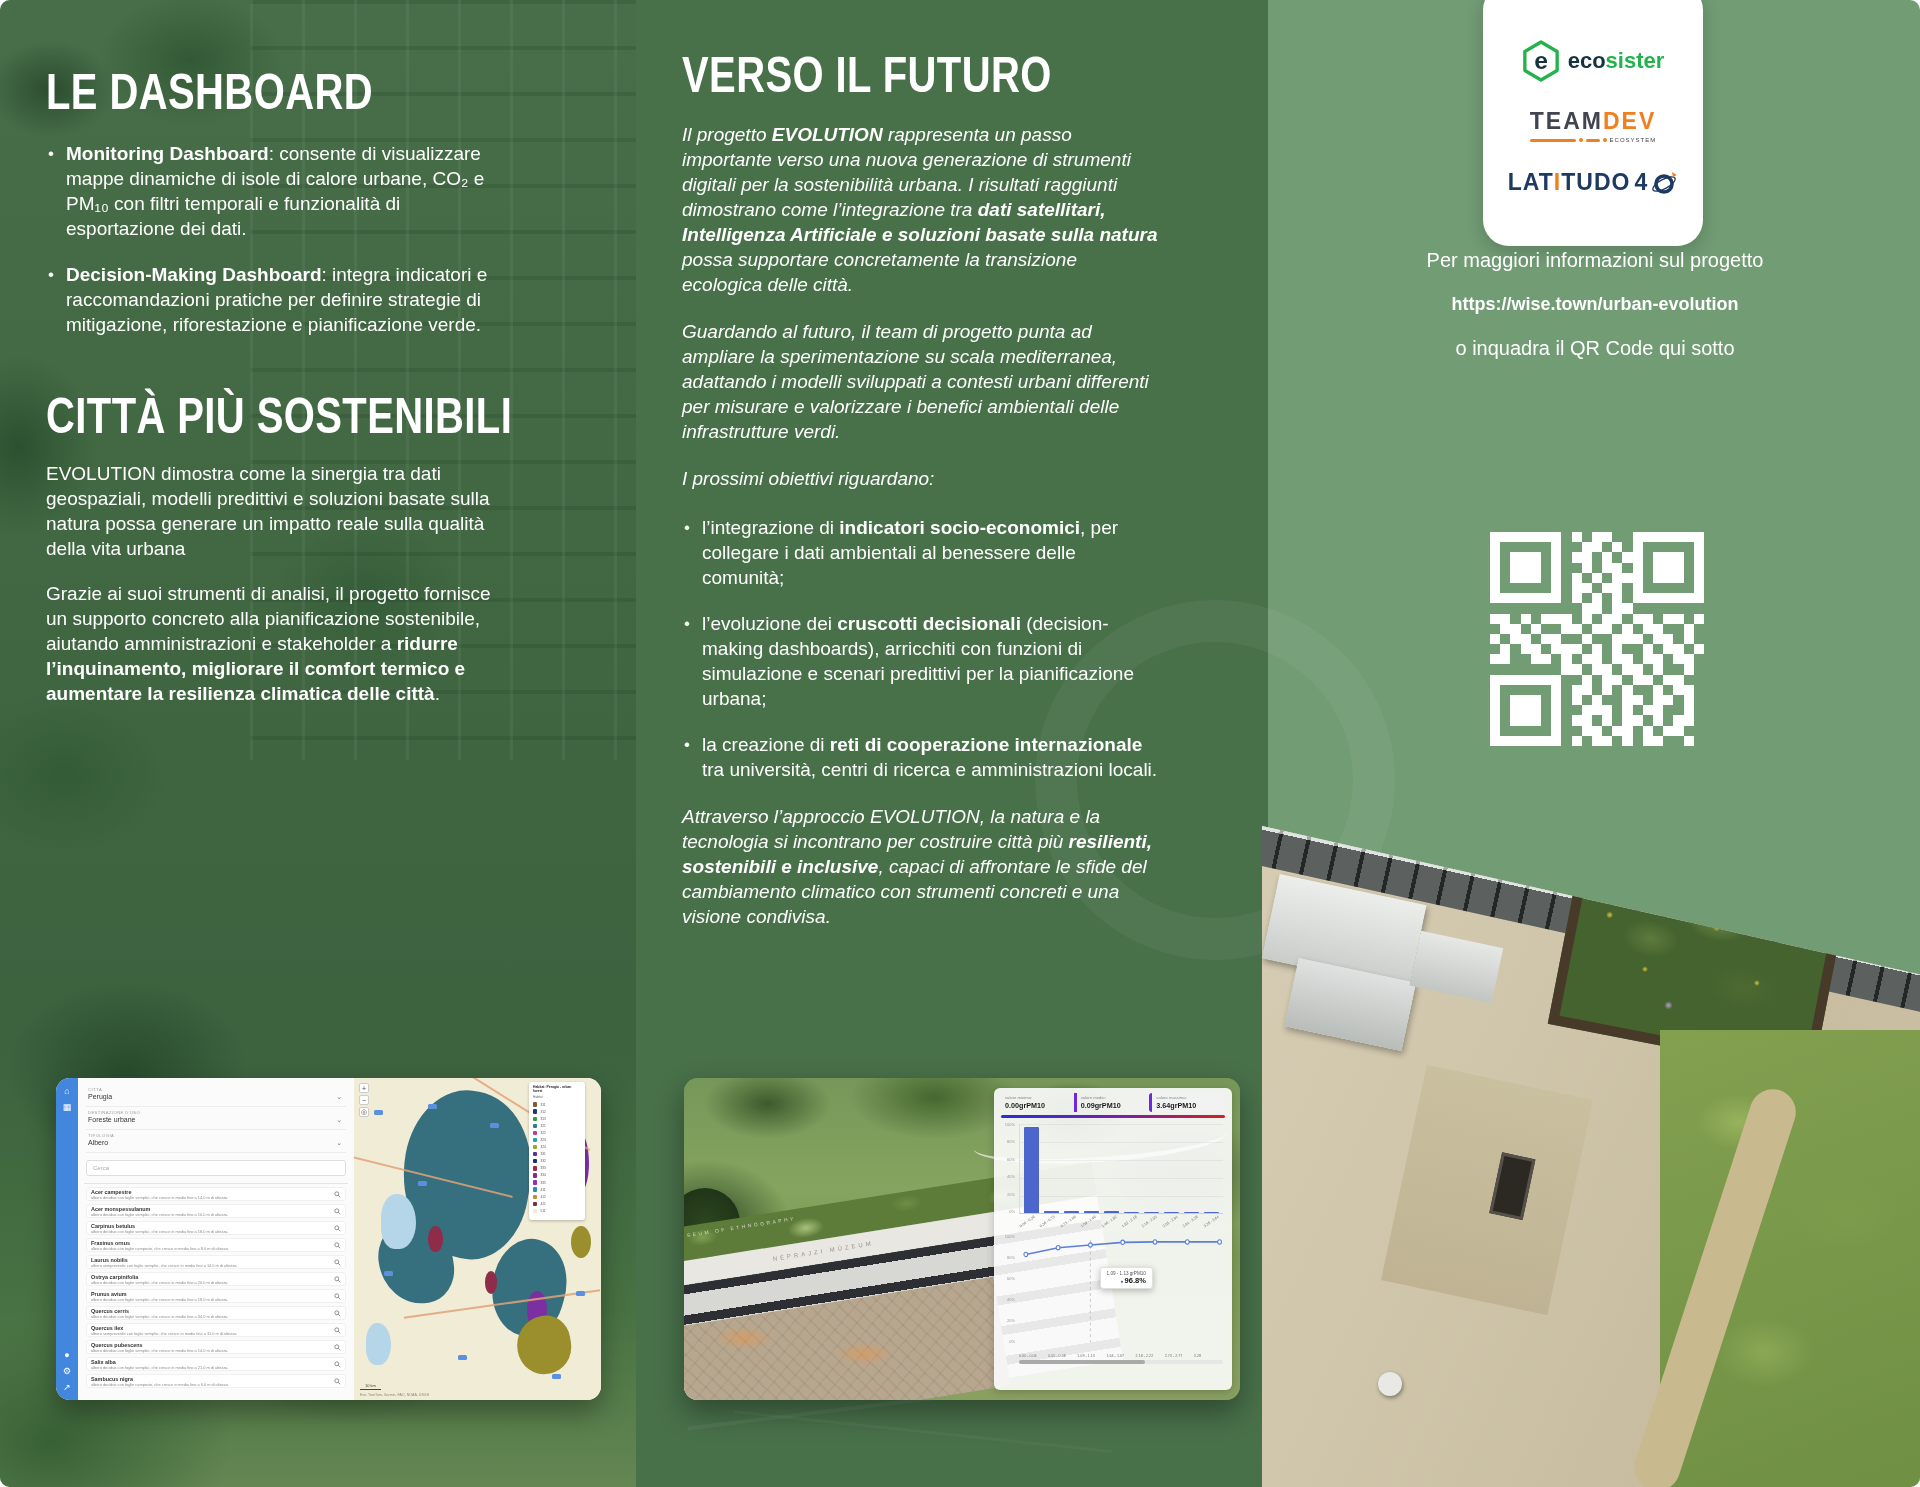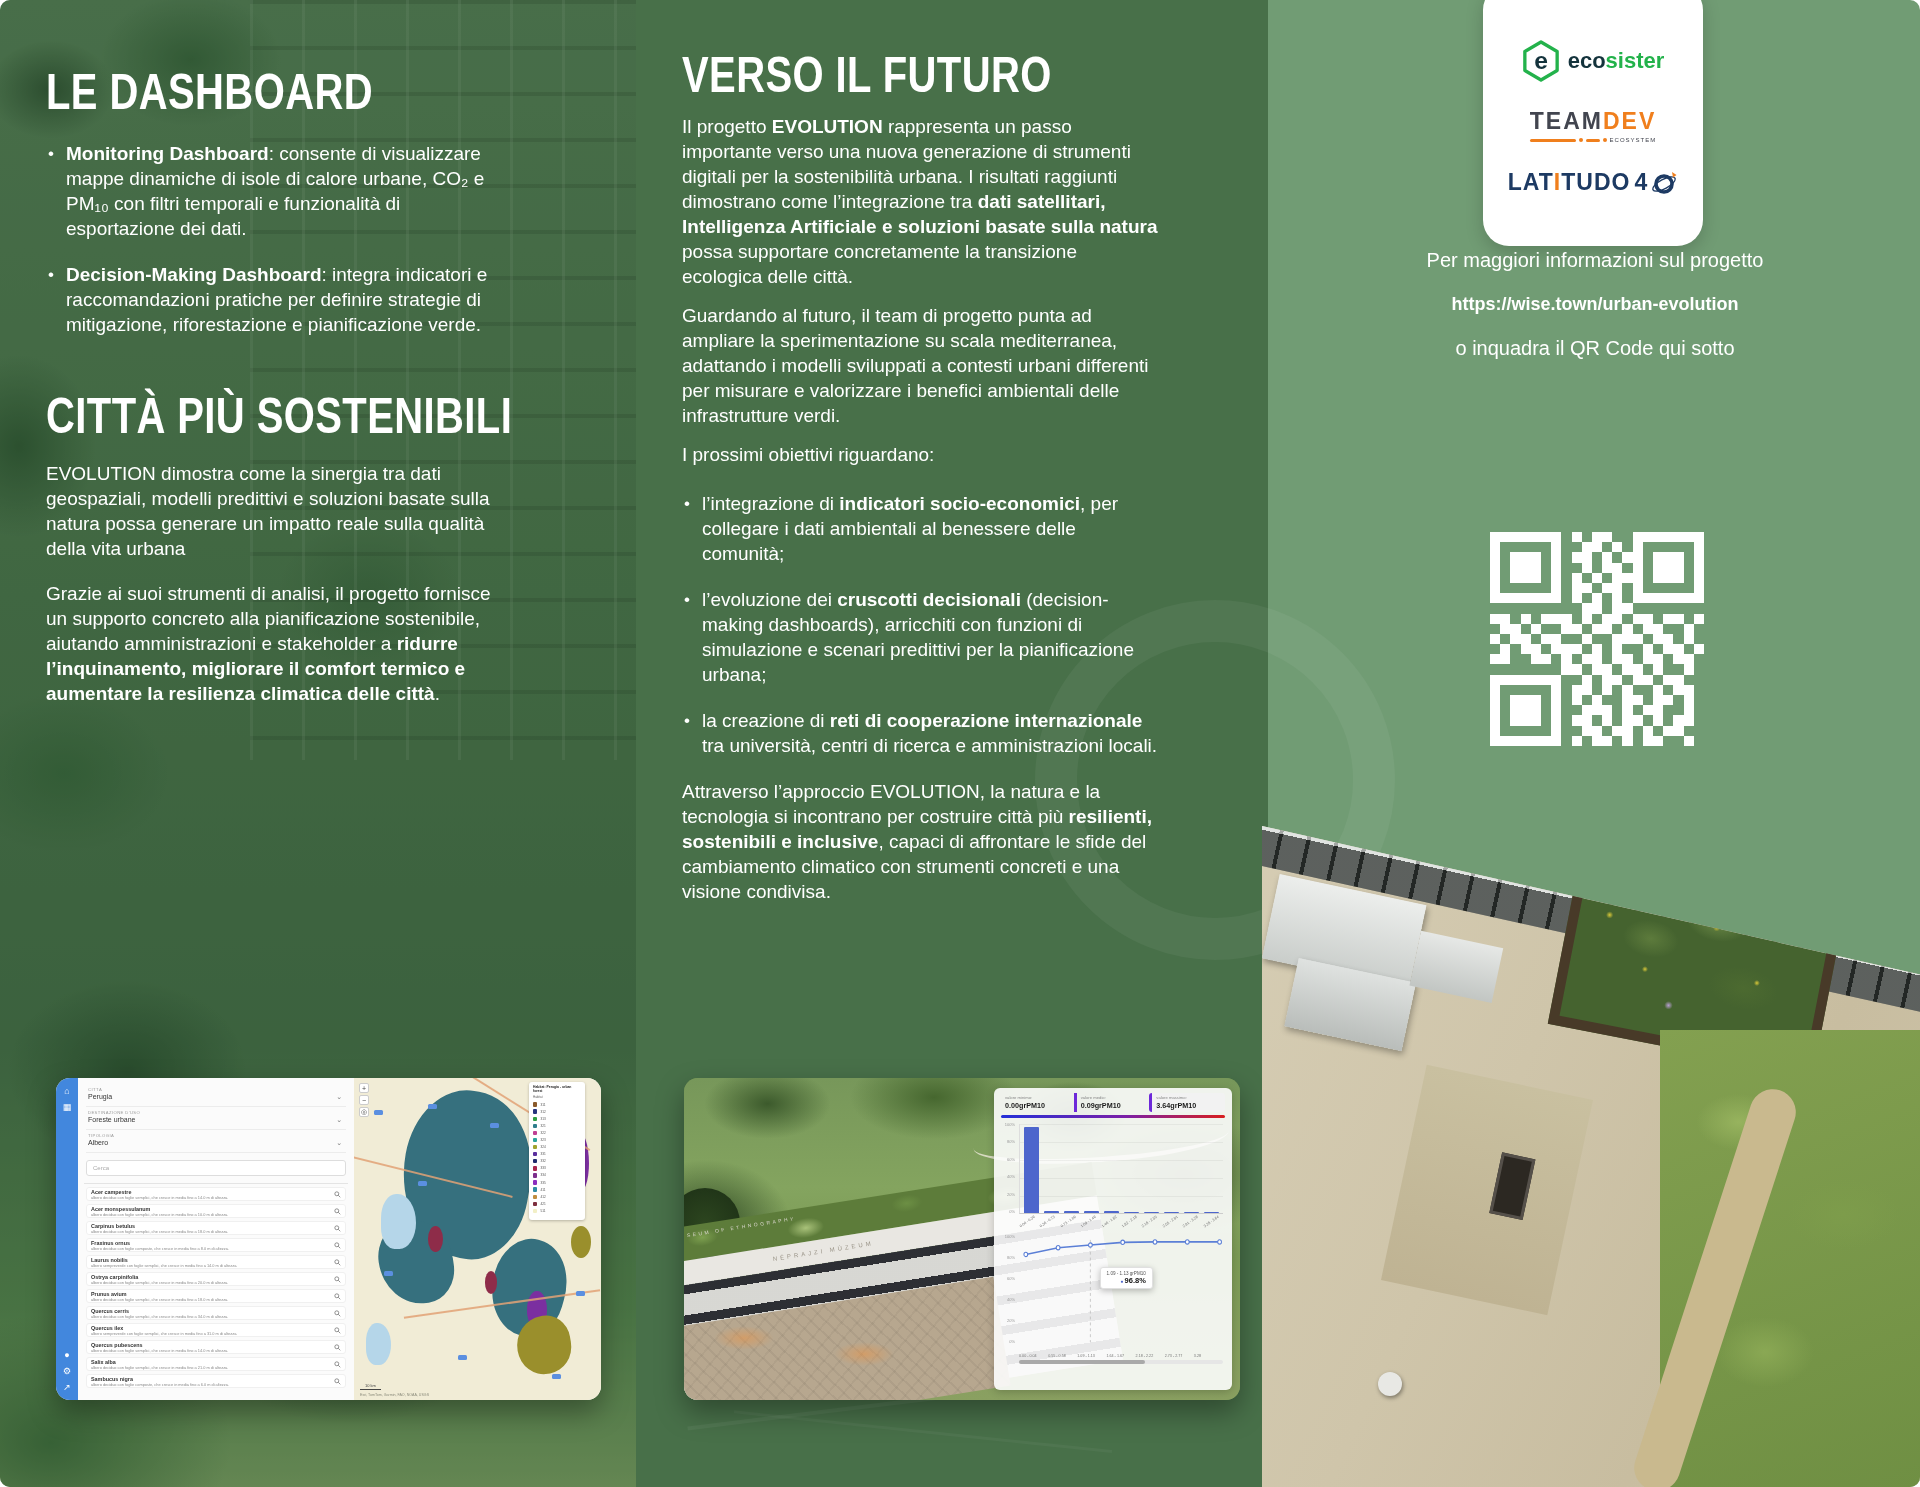--- a/index.html
+++ b/index.html
@@ -34,21 +34,21 @@
            border-top:3px solid rgba(255,255,255,.04);transform:rotate(6deg);}
 
   
   .h-big{font-weight:800;font-size:50px;line-height:1.0;letter-spacing:.5px;color:#fff;
          transform:scaleX(.8);transform-origin:left center;white-space:nowrap;margin:0;}
   .body-txt{font-size:19px;line-height:25px;color:#fff;margin:0;}
   b{font-weight:700;}
   .lp{position:absolute;left:46px;top:67px;width:466px;}
   .lp .body-txt{margin-top:20px;}
   .mp{position:absolute;left:682px;top:50px;width:480px;}
-  .mp .body-txt{margin-top:14px;}
+  .mp .body-txt{margin-top:22px;font-style:italic;}
   ul.blt{list-style:none;margin:24px 0 0 0;padding:0;}
   ul.blt li{position:relative;padding-left:20px;font-size:19px;line-height:25px;margin-bottom:21px;}
   ul.blt li:before{content:"•";position:absolute;left:2px;top:0;font-size:17px;}
   .h2-gap{margin-top:54px;}
 
   
   .card{position:absolute;left:1483px;top:-16px;width:220px;height:262px;background:#fff;
         border-radius:26px;box-shadow:0 6px 18px rgba(0,0,0,.18);
         display:flex;flex-direction:column;align-items:center;justify-content:flex-start;
         padding-top:56px;gap:26px;}

